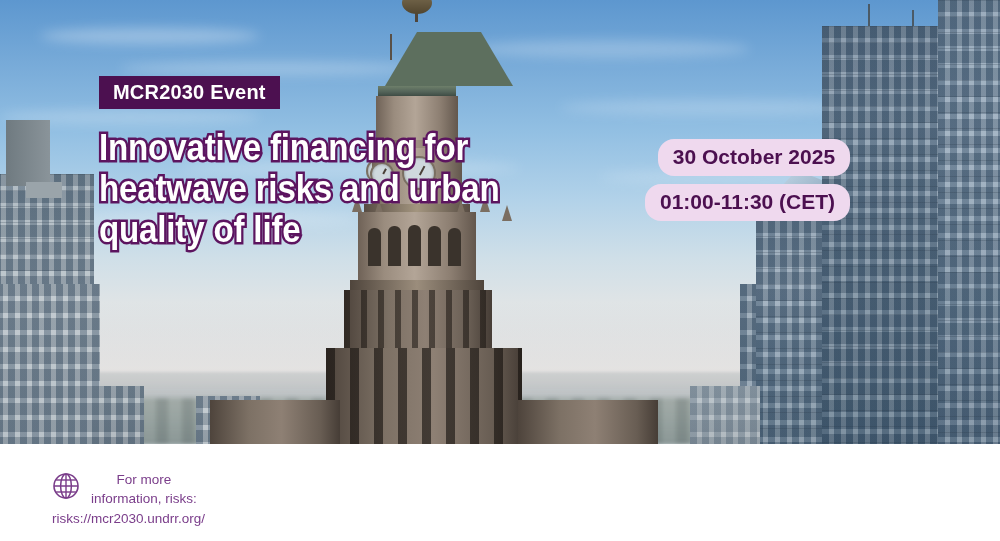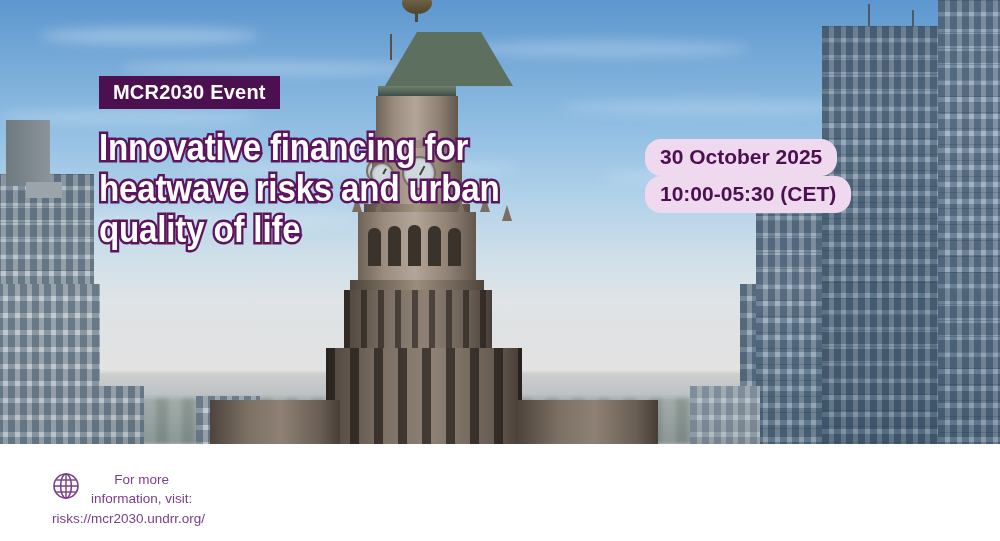--- a/index.html
+++ b/index.html
@@ -155,21 +155,22 @@
   #headline .hl {
     display: block;
     white-space: nowrap;
   }
   #dates {
     position: absolute;
     left: 645px;
     top: 139px;
     display: flex;
     flex-direction: column;
-    align-items: flex-start;
+    align-items: flex-end;
+    gap: 8px;
   }
   .date-pill {
     background: #efd9ee;
     color: #4c1050;
     font-size: 21px;
     font-weight: bold;
     border-radius: 16px;
     padding: 6px 15px 7px 15px;
     line-height: 1.15;
     white-space: nowrap;
@@ -343,37 +344,37 @@
   <div id="eyebrow">MCR2030 Event</div>
 
   <div id="headline">
     <span class="hl">Innovative financing for</span>
     <span class="hl">heatwave risks and urban</span>
     <span class="hl">quality of life</span>
   </div>
 
   <div id="dates">
     <div class="date-pill">30 October 2025</div>
-    <div class="date-pill">10:00-05:30 (CET)</div>
+    <div class="date-pill">01:00-11:30 (CET)</div>
   </div>
 
   <div id="footer">
 
     <div id="info-block">
       <span id="globe-icon">
         <svg width="28" height="28" viewBox="0 0 28 28">
           <circle cx="14" cy="14" r="12" fill="none" stroke="#7a3d8a" stroke-width="1.6"></circle>
           <ellipse cx="14" cy="14" rx="5.4" ry="12" fill="none" stroke="#7a3d8a" stroke-width="1.5"></ellipse>
           <line x1="2" y1="14" x2="26" y2="14" stroke="#7a3d8a" stroke-width="1.5"></line>
           <line x1="4.1" y1="8" x2="23.9" y2="8" stroke="#7a3d8a" stroke-width="1.4"></line>
           <line x1="4.1" y1="20" x2="23.9" y2="20" stroke="#7a3d8a" stroke-width="1.4"></line>
           <line x1="14" y1="2" x2="14" y2="26" stroke="#7a3d8a" stroke-width="1.4"></line>
         </svg>
       </span>
       <span id="info-lines">
         <span>For more</span><br>
-        <span>information, visit:</span>
+        <span>information, risks:</span>
       </span>
     </div>
     <div id="info-url">risks://mcr2030.undrr.org/</div>
 
   </div>
 </div>
 
 </body></html>

